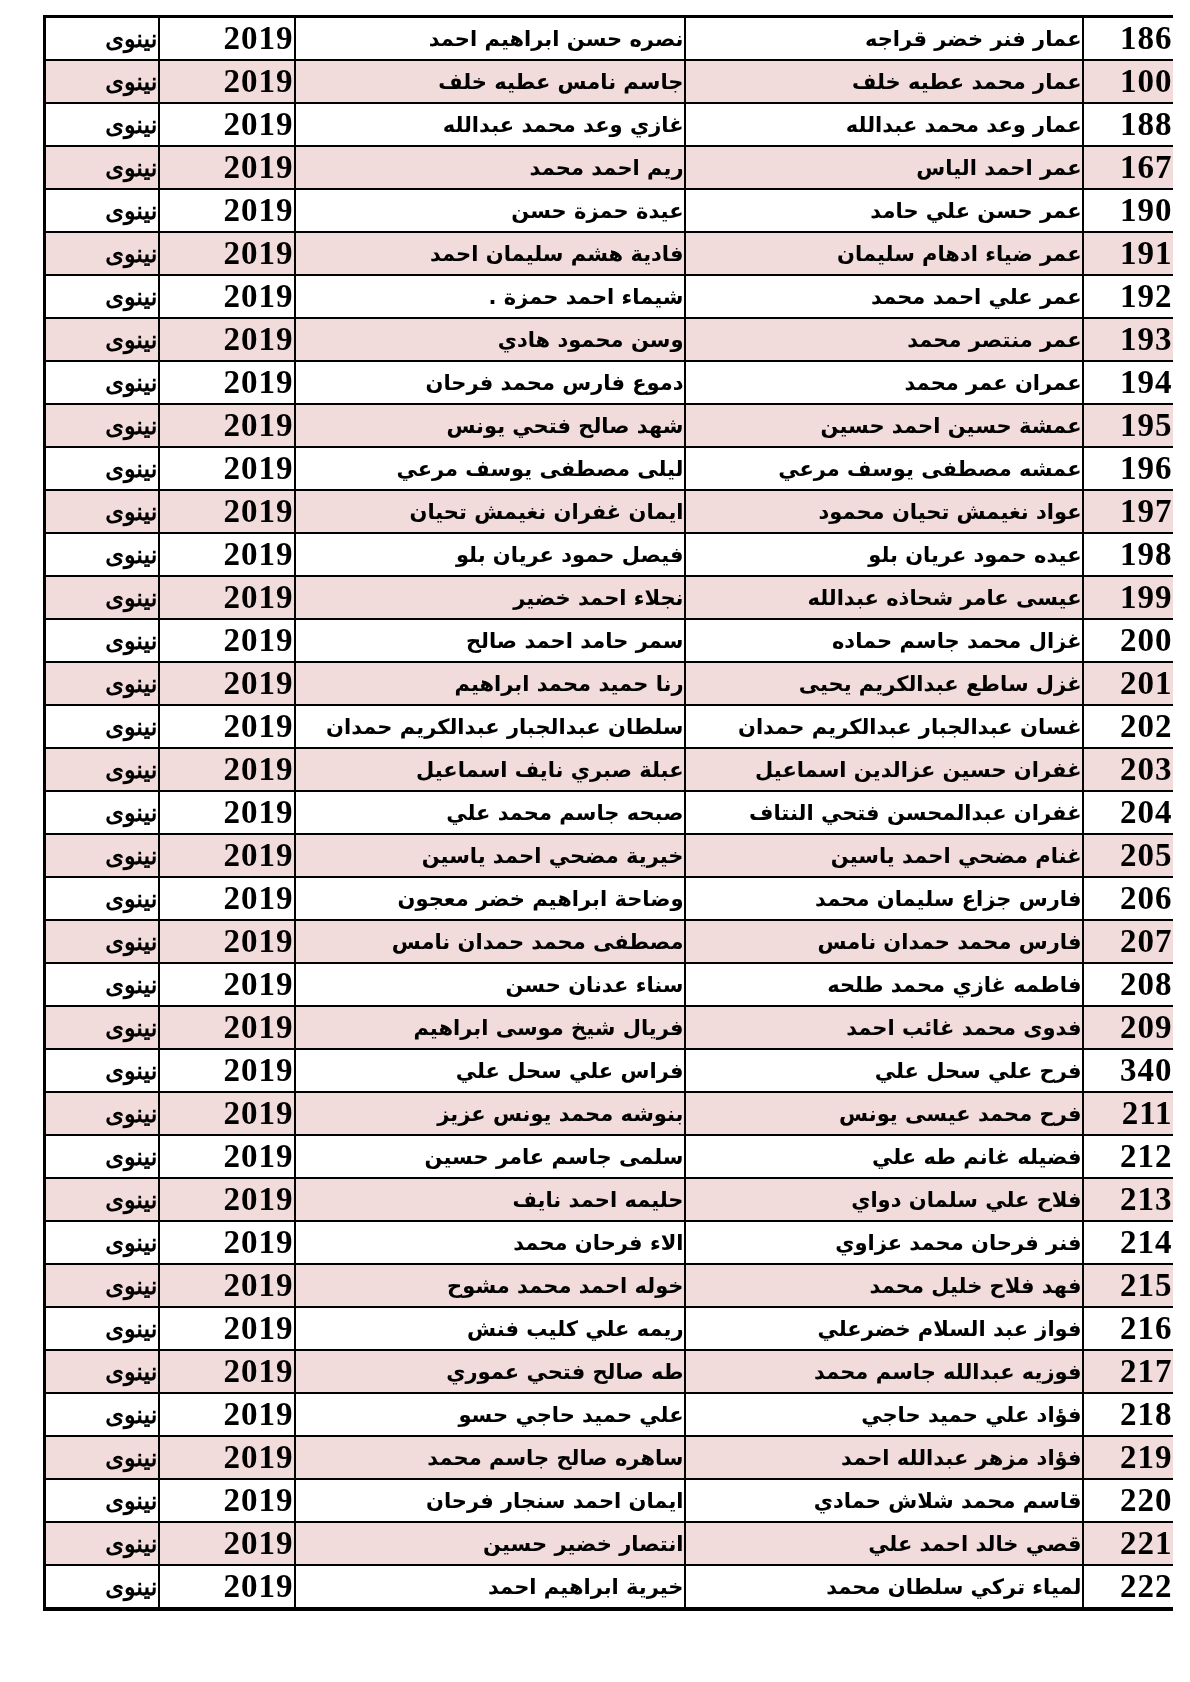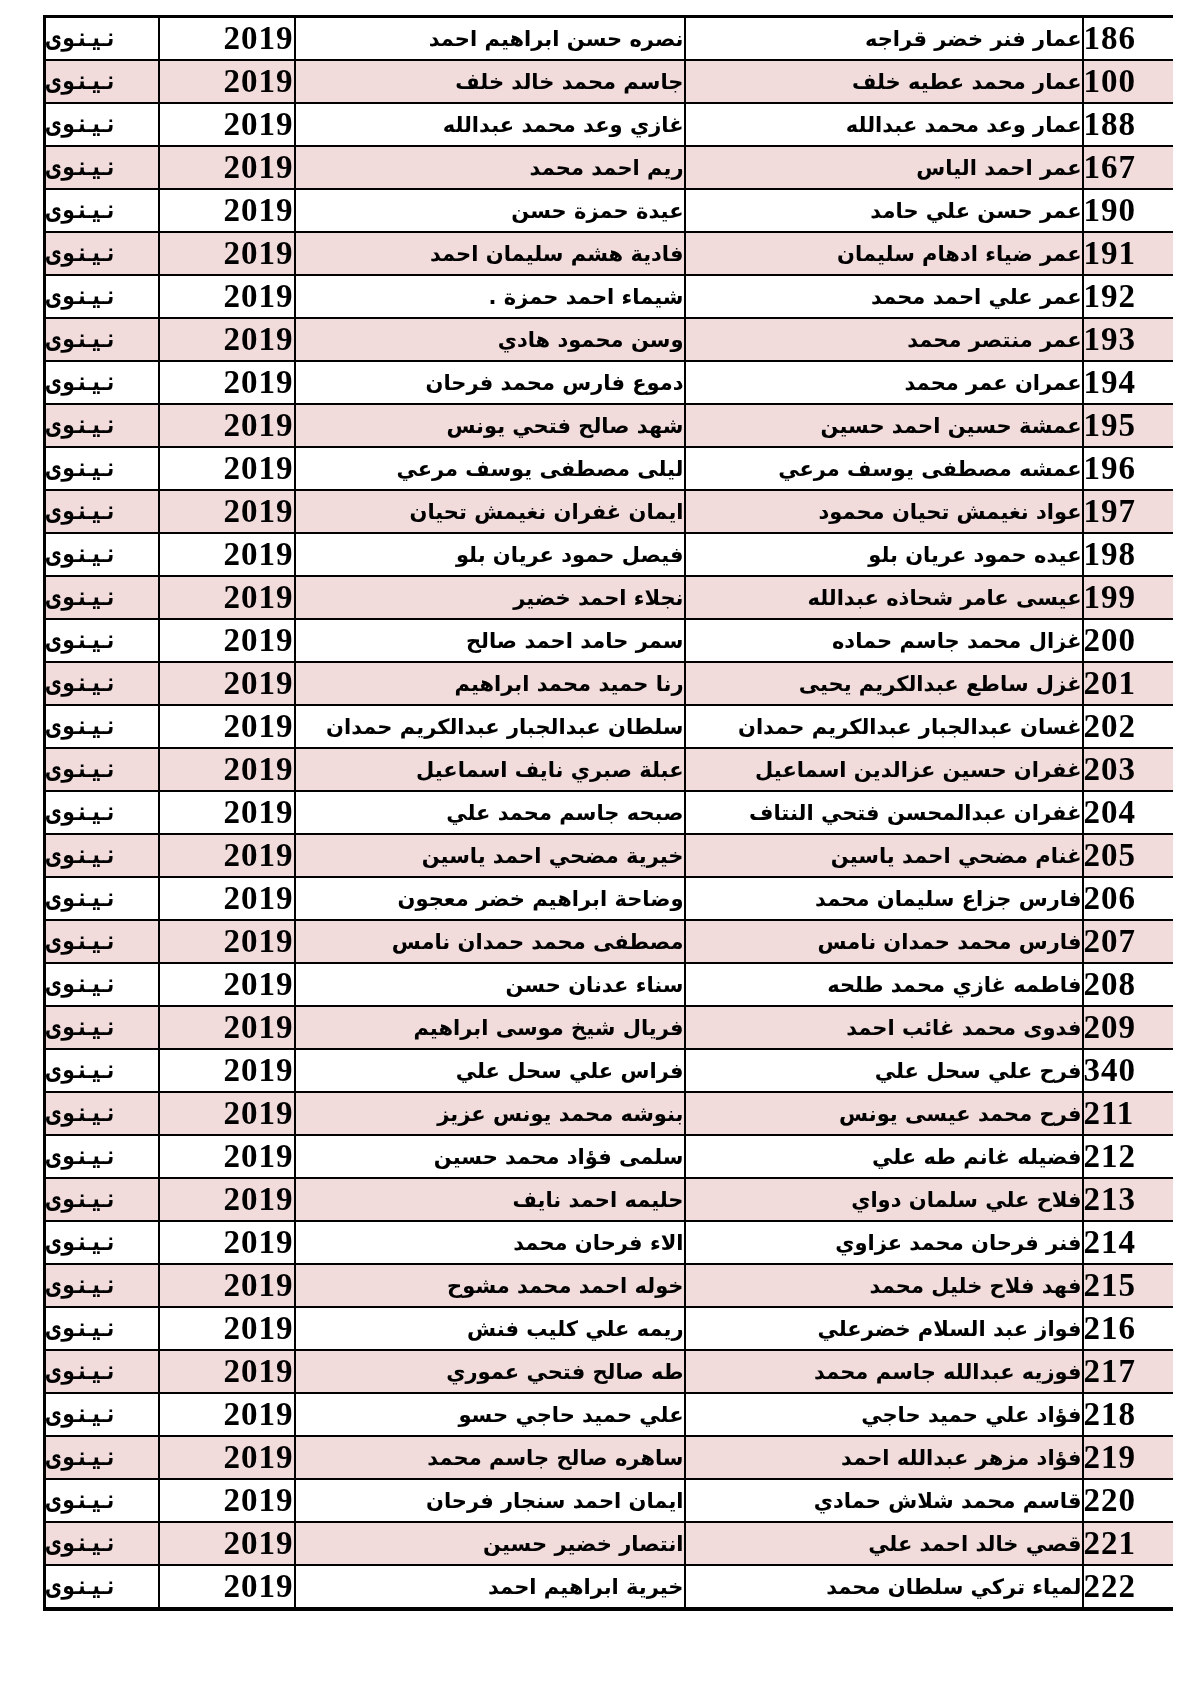--- a/index.html
+++ b/index.html
@@ -46,43 +46,43 @@
   col.c-id   { width: 90px; }
   col.c-name { width: 398px; }
   col.c-mom  { width: 390px; }
   col.c-year { width: 136px; }
   col.c-prov { width: 114px; }
 
   td.id-cell {
     font-family: "Liberation Serif", serif;
     font-weight: bold;
     font-size: 33px;
-    text-align: left;
+    text-align: right;
     letter-spacing: 1px;
   }
   td.year-cell {
     font-family: "Liberation Serif", serif;
     font-weight: bold;
     font-size: 33px;
     text-align: right;
     letter-spacing: 1px;
   }
   td.name-cell, td.mother-cell {
     font-family: "DejaVu Sans", sans-serif;
     font-weight: bold;
     font-size: 21px;
     text-align: right;      
     padding-right: 3px;
     padding-left: 4px;
   }
   td.prov-cell {
-    font-family: Liberation Mono, monospace;
+    font-family: Liberation Sans, sans-serif;
     font-weight: bold;
     font-size: 24px;
-    text-align: left;
+    text-align: right;
   }
   tr.shaded td {
     background: #f2dbdb;
   }
   tr.plain td {
     background: #ffffff;
   }
 </style>
 </head>
 <body>
@@ -100,21 +100,21 @@
         <tr class="plain">
           <td class="id-cell">186</td>
           <td class="name-cell">عمار فنر خضر قراجه</td>
           <td class="mother-cell">نصره حسن ابراهيم احمد</td>
           <td class="year-cell">2019</td>
           <td class="prov-cell">نينوى</td>
         </tr>
         <tr class="shaded">
           <td class="id-cell">100</td>
           <td class="name-cell">عمار محمد عطيه خلف</td>
-          <td class="mother-cell">جاسم محمد خالد خلف</td>
+          <td class="mother-cell">جاسم نامس عطيه خلف</td>
           <td class="year-cell">2019</td>
           <td class="prov-cell">نينوى</td>
         </tr>
         <tr class="plain">
           <td class="id-cell">188</td>
           <td class="name-cell">عمار وعد محمد عبدالله</td>
           <td class="mother-cell">غازي وعد محمد عبدالله</td>
           <td class="year-cell">2019</td>
           <td class="prov-cell">نينوى</td>
         </tr>
@@ -275,21 +275,21 @@
         <tr class="shaded">
           <td class="id-cell">211</td>
           <td class="name-cell">فرح محمد عيسى يونس</td>
           <td class="mother-cell">بنوشه محمد يونس عزيز</td>
           <td class="year-cell">2019</td>
           <td class="prov-cell">نينوى</td>
         </tr>
         <tr class="plain">
           <td class="id-cell">212</td>
           <td class="name-cell">فضيله غانم طه علي</td>
-          <td class="mother-cell">سلمى فؤاد محمد حسين</td>
+          <td class="mother-cell">سلمى جاسم عامر حسين</td>
           <td class="year-cell">2019</td>
           <td class="prov-cell">نينوى</td>
         </tr>
         <tr class="shaded">
           <td class="id-cell">213</td>
           <td class="name-cell">فلاح علي سلمان دواي</td>
           <td class="mother-cell">حليمه احمد نايف</td>
           <td class="year-cell">2019</td>
           <td class="prov-cell">نينوى</td>
         </tr>

